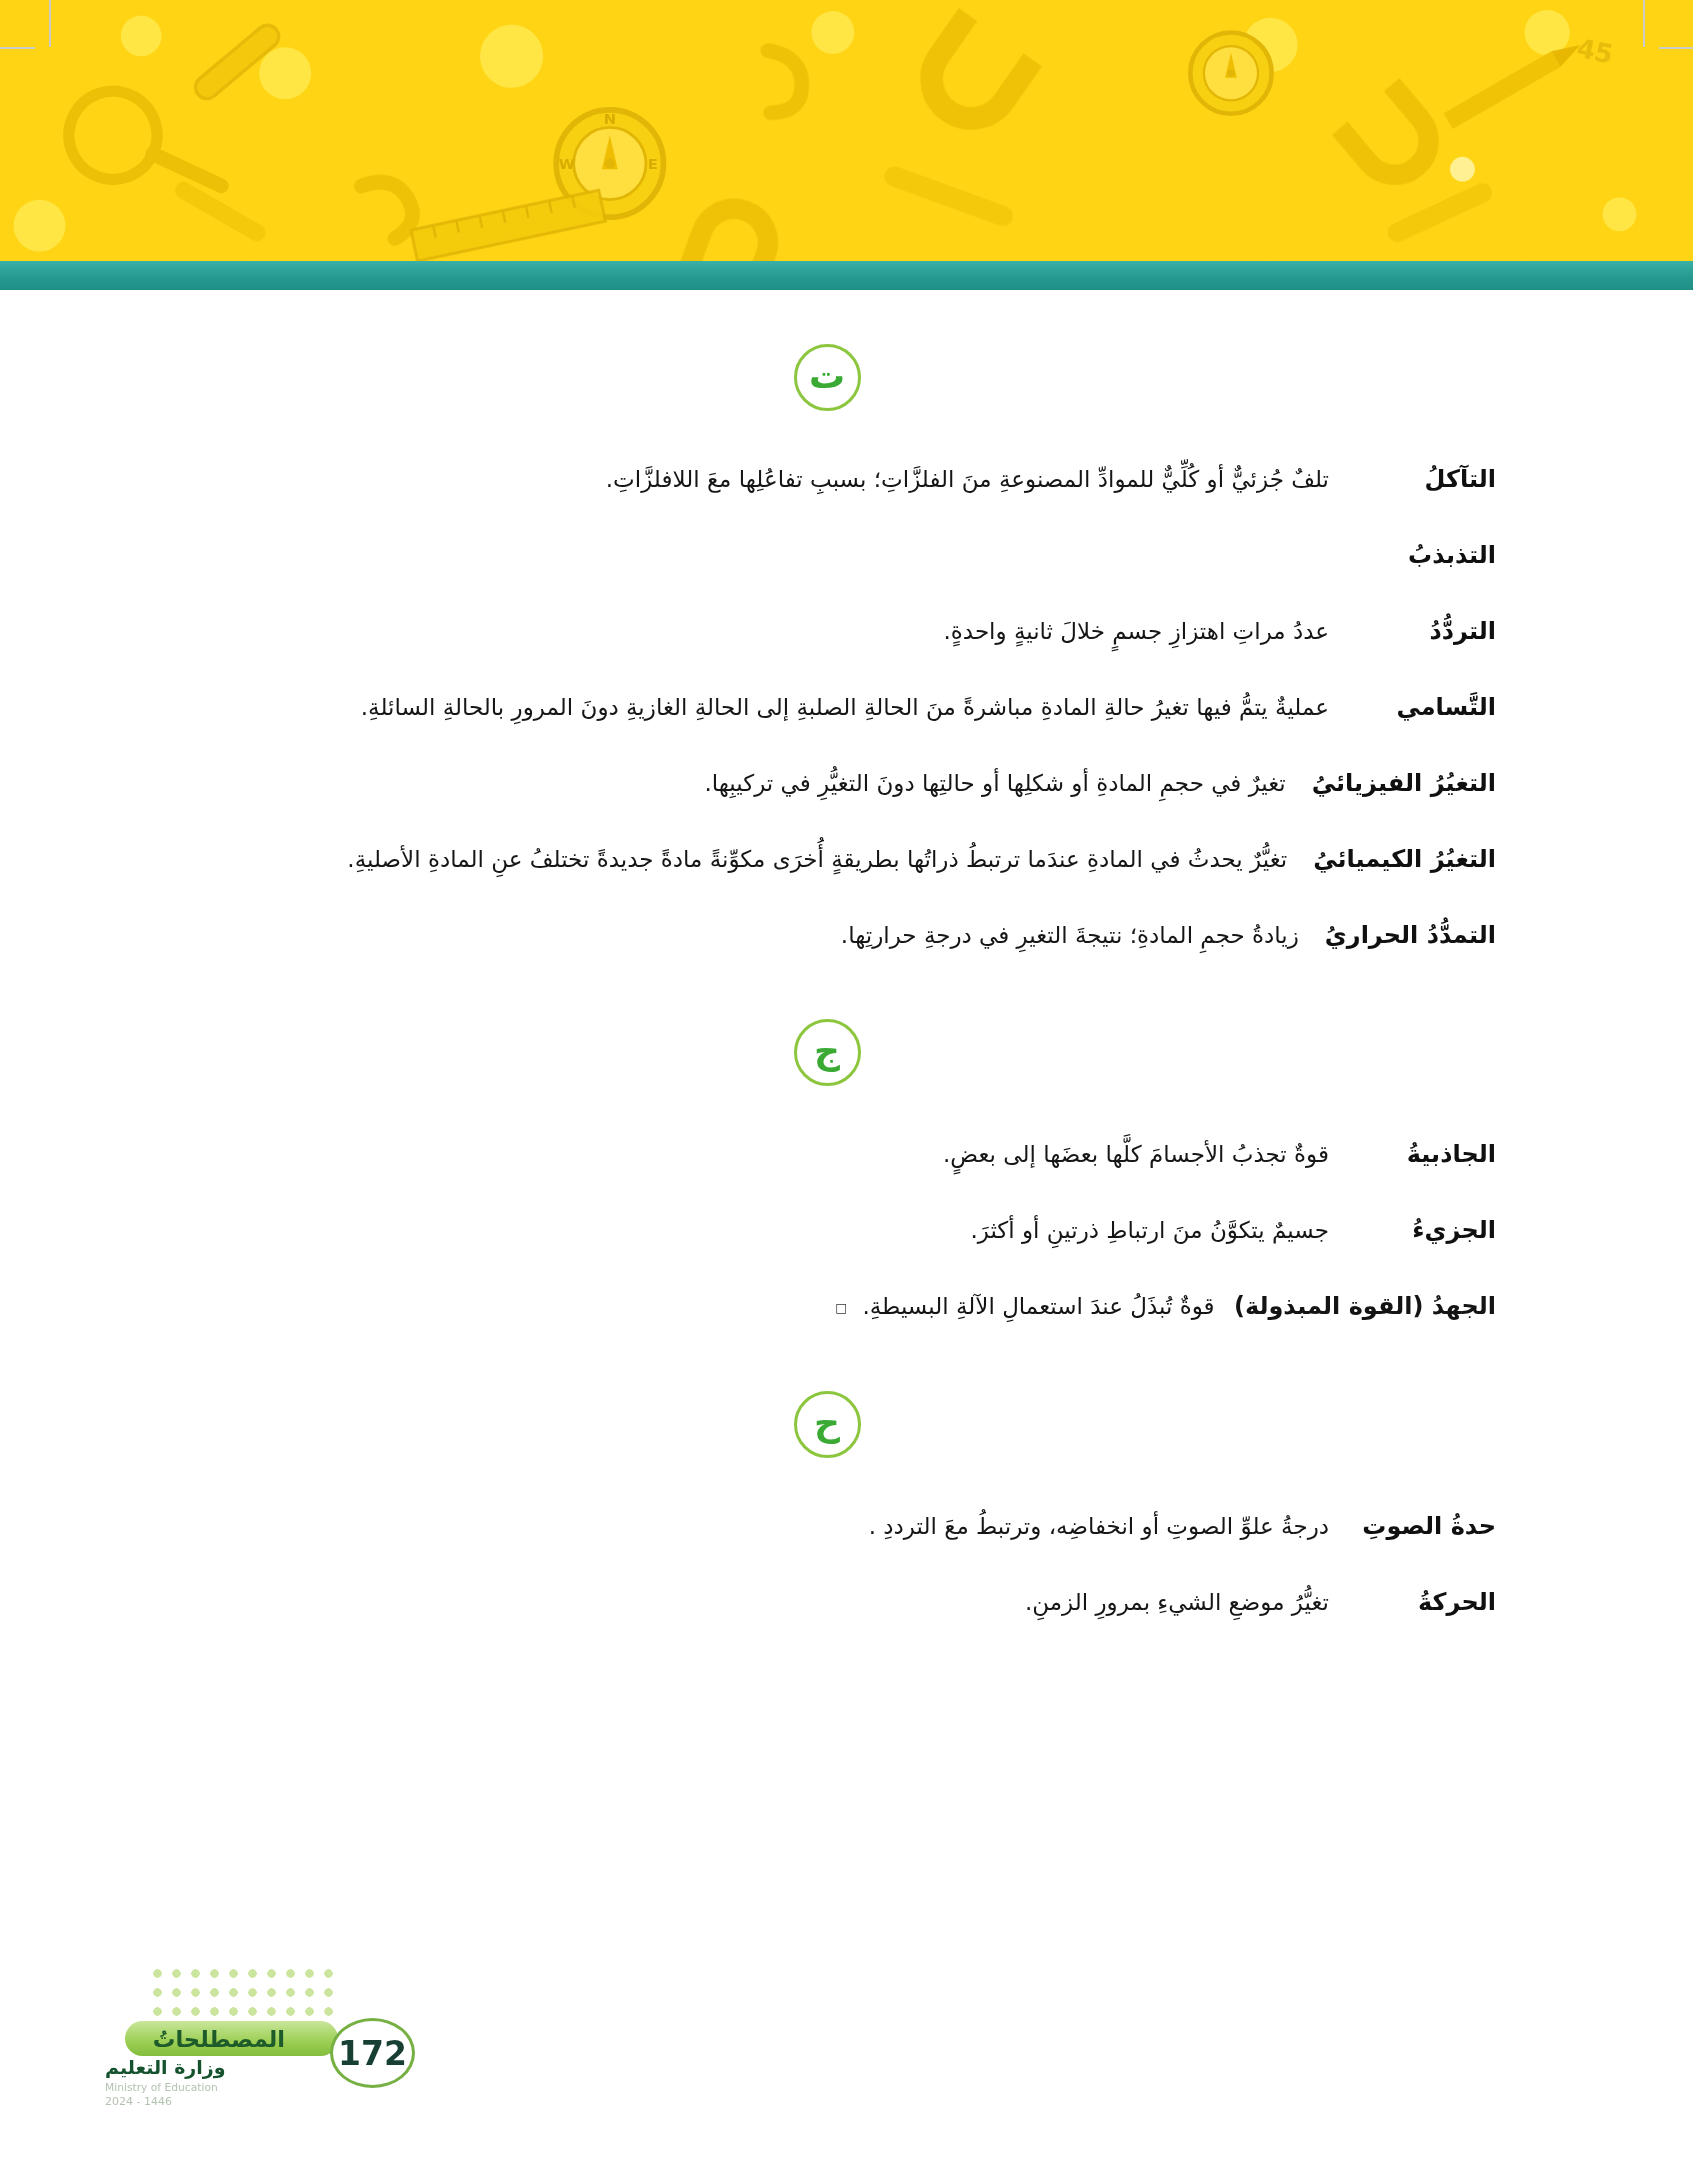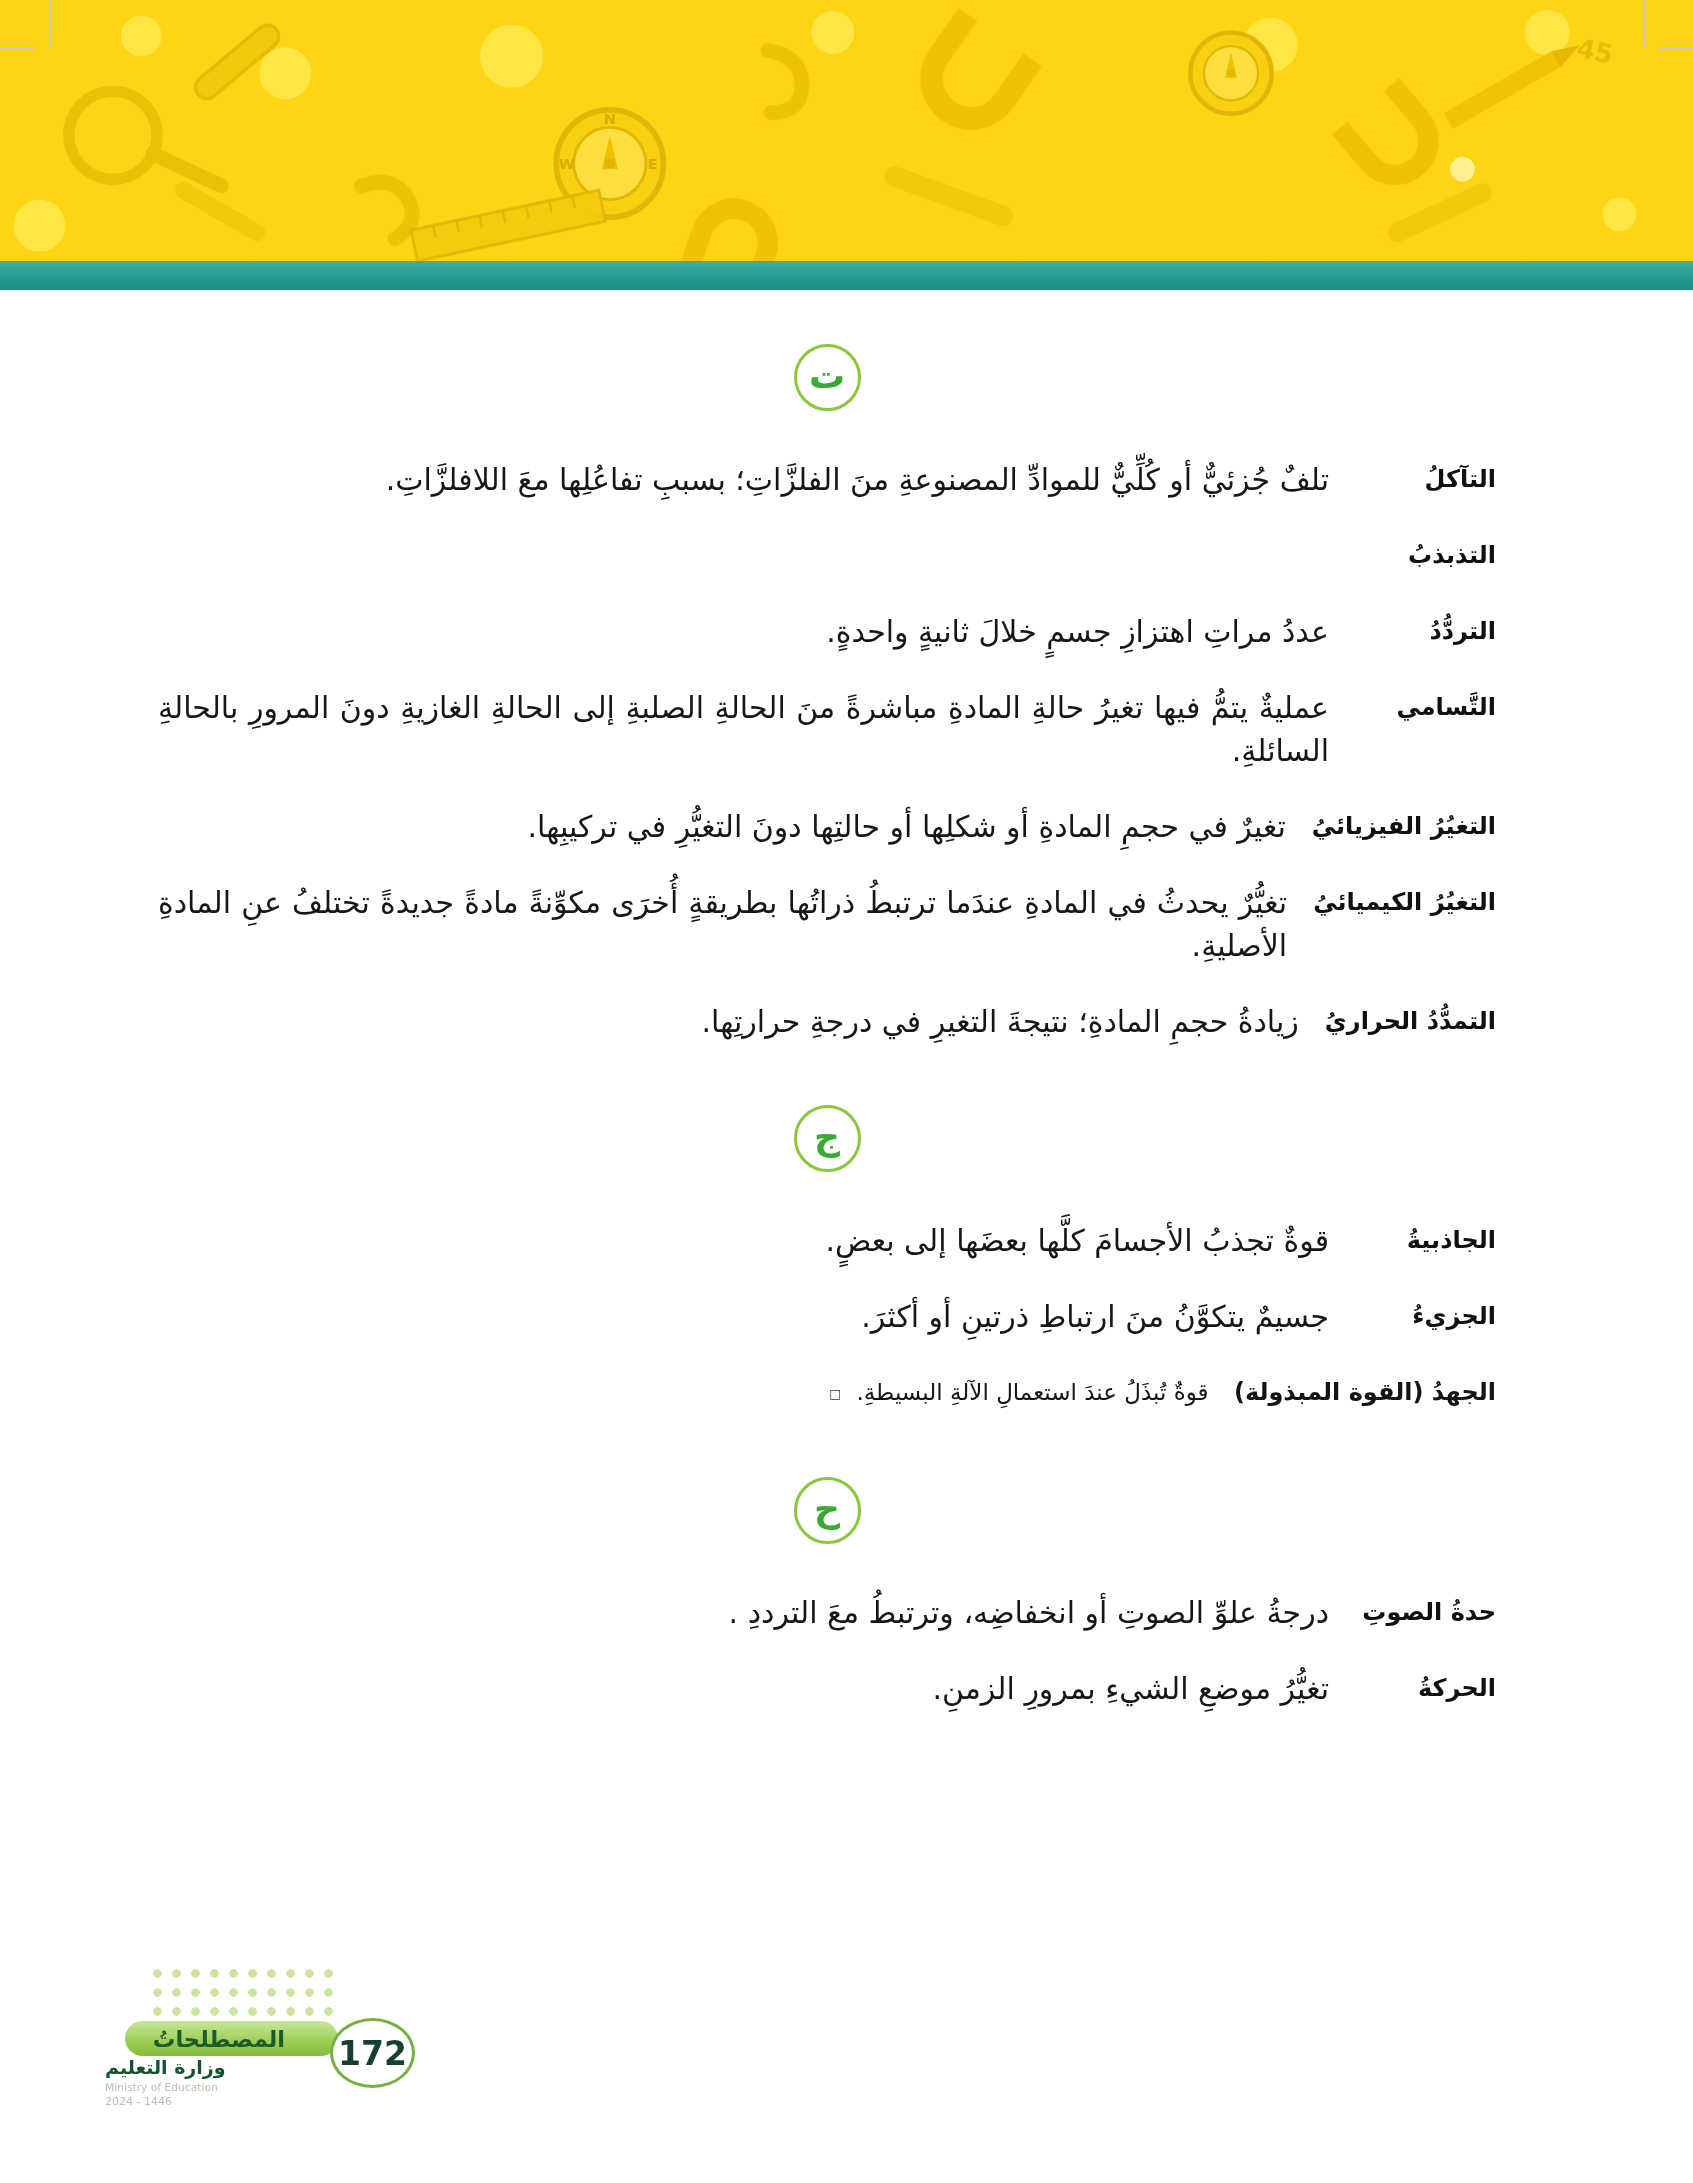--- a/index.html
+++ b/index.html
@@ -35,26 +35,26 @@
     border: 3.4px solid #8CC63E; border-radius: 50%;
     background: #ffffff; color: #3BAA35;
     font-weight: bold; font-size: 36px; padding-bottom: 3.4px;
   }
   .entry { display: flex; column-gap: 26px; margin-bottom: 33px; }
   .term {
     flex: 0 0 141px; font-weight: bold; font-size: 24px; line-height: 43px;
     white-space: nowrap; text-align: right; color: #101010;
   }
   .def {
-    flex: 1; font-size: 30px; line-height: 43px;
+    flex: 1; font-size: 23px; line-height: 43px;
     text-align: justify; text-align-last: right; color: #161616;
   }
   .entry--run { display: block; text-align: right; font-size: 23px; line-height: 43px; }
   .term-run { font-weight: bold; font-size: 24px; }
-  .def-run { margin-right: 18px; }
+  .def-run { margin-right: 12px; }
   .endmark { font-size: 12.4px; color: #333; margin-right: 8px; vertical-align: middle; }
 
   
   .dots {
     position: absolute; left: 148px; top: 1964px; width: 186px; height: 95px;
     background-image: radial-gradient(circle, #CBE49E 4px, transparent 4.5px);
     background-size: 19px 19px; z-index: 1;
   }
   .pill {
     position: absolute; left: 125px; top: 2021px; width: 213px; height: 35px;

